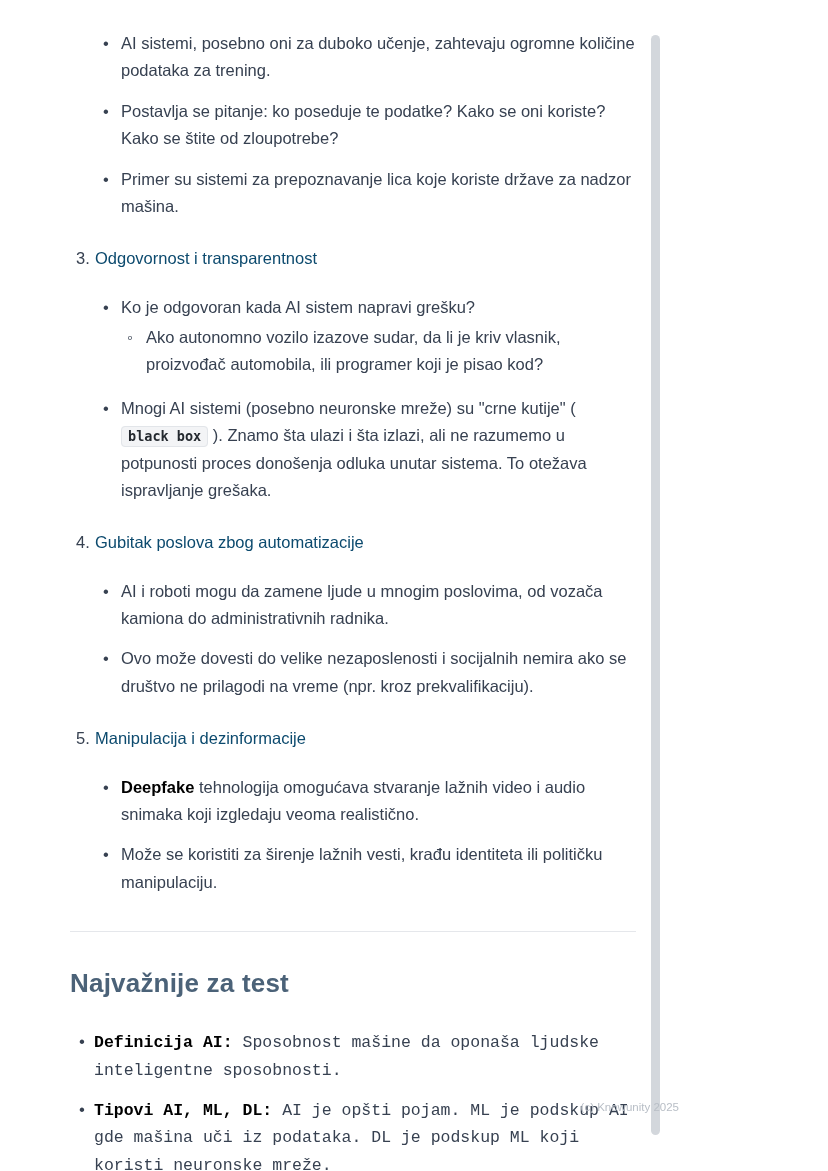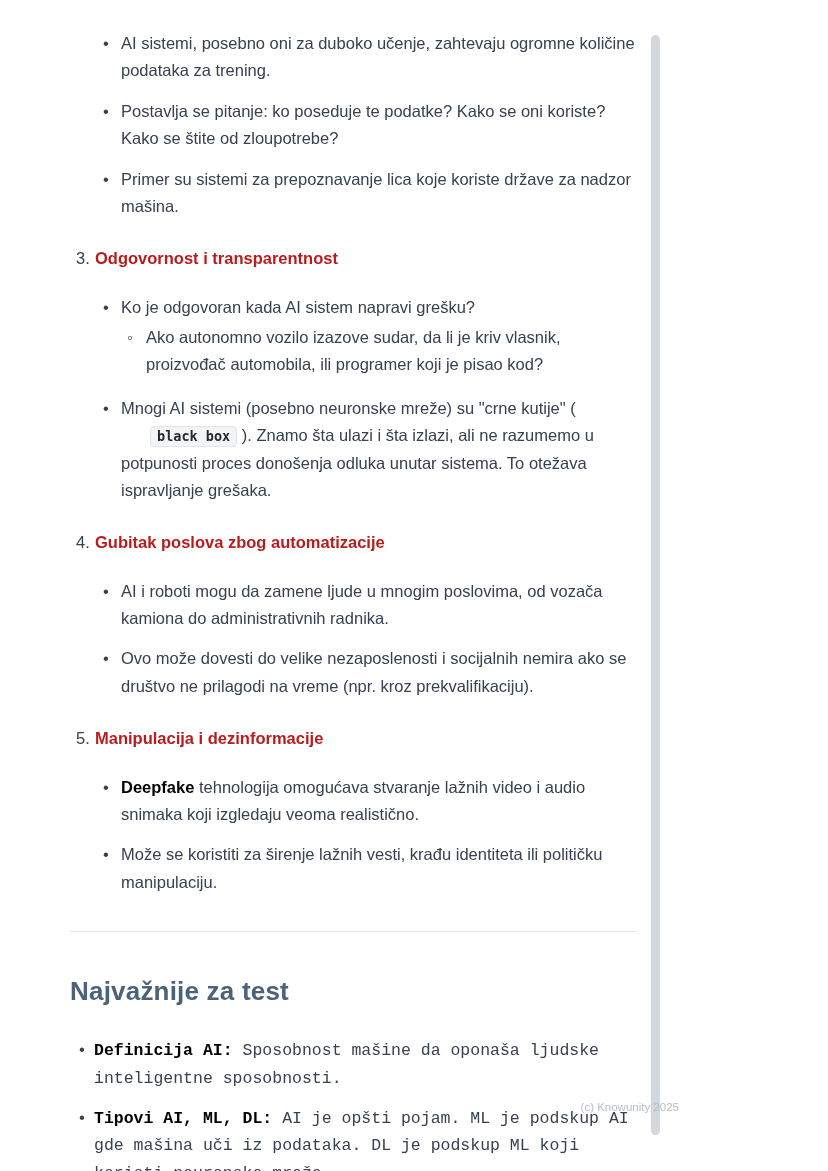--- a/index.html
+++ b/index.html
@@ -31,45 +31,44 @@
   ul.shallow > li { padding-left:24px;font-family:Liberation Mono, monospace; }
   ul.shallow > li::before { content:"•"; position:absolute; left:7px; color:#374151; }
 
   ul.l2 { margin-top:3px; }
   ul.l2 > li { position:relative; margin-bottom:16px; }
   ul.deep ul.l2 > li { padding-left:25px; }
   ul.deep ul.l2 > li::before { content:"◦"; position:absolute; left:6px; color:#374151; }
 
   .num-row { display:flex; padding-left:6px; margin:25px 0 21px; }
   .num { width:19px; flex:none; }
-  .num-title { font-weight:700; color:#b91c1c; }
+  .num-title { font-weight:400; color:#0c4a6e; }
 
   code.chip {
     font-family:"DejaVu Sans Mono","Liberation Mono",monospace;
     font-size:13.5px;
     font-weight:700;
     color:#24292f;
     background:#f3f4f6;
     border:1px solid #e2e5e9;
     border-radius:4px;
     padding:1px 6px 2px;
     white-space:nowrap;
-    margin-left:29px;
   }
 
   hr.divider {
     border:none;
     border-top:1px solid #e5e7eb;
     margin:35px 0 0;
   }
   h2.section-heading {
     font-size:26px;
     font-weight:700;
     color:#4b6278;
-    margin:38px 0 24px;
+    margin:30px 0 24px;
     letter-spacing:0.2px;
   }
 
   .scrollbar {
     position:absolute;
     right:71px; top:35px;
     width:9px; height:1100px;
     background:#d3d7dc;
     border-radius:5px;
   }

